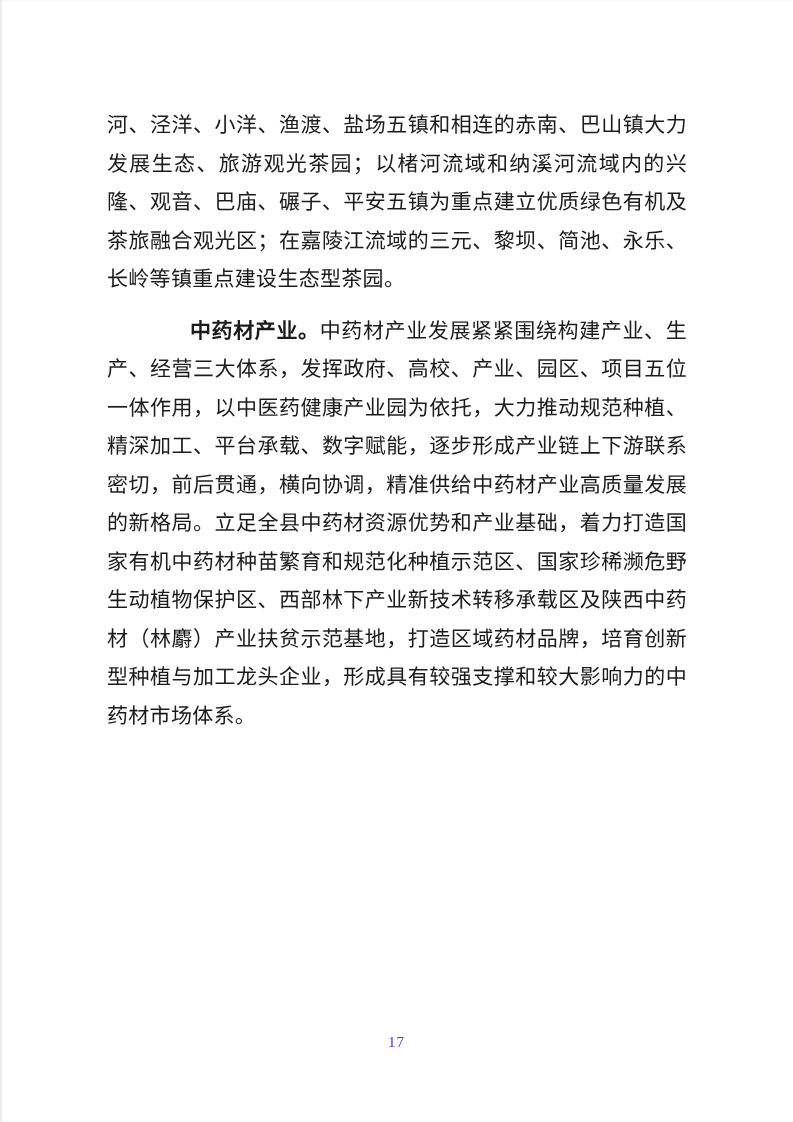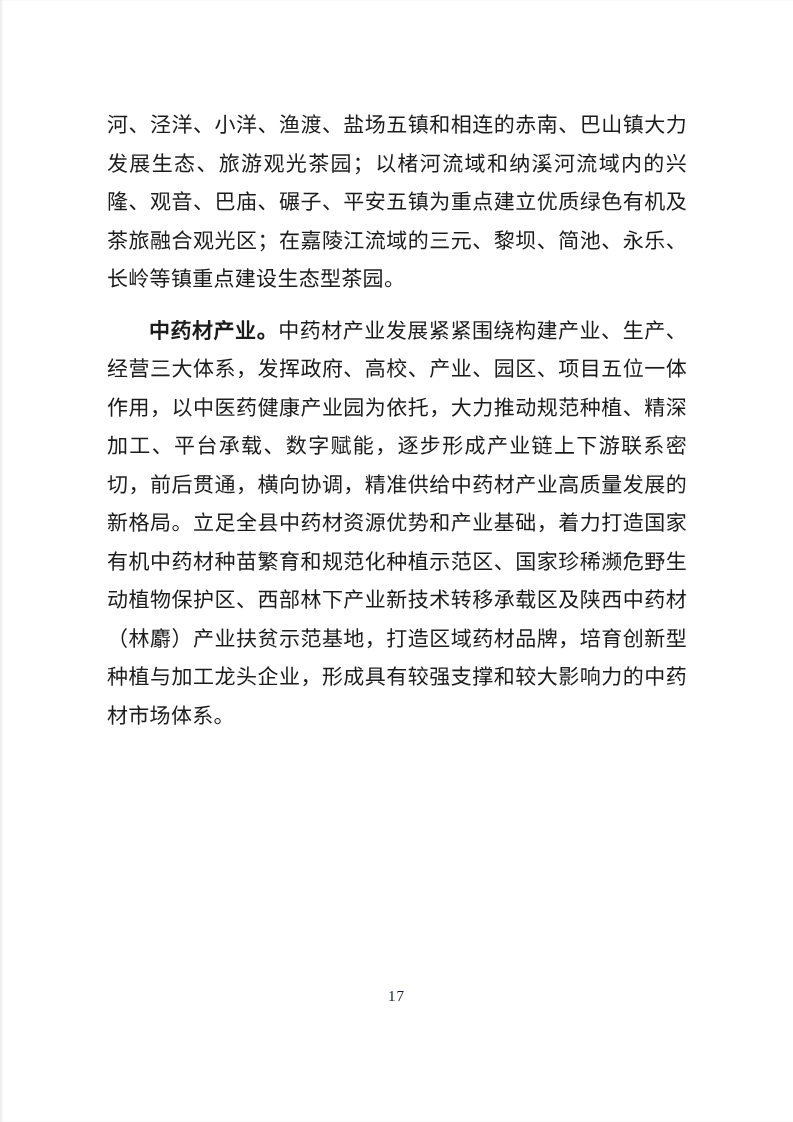--- a/index.html
+++ b/index.html
@@ -31,29 +31,30 @@
     text-align: justify;
     text-justify: inter-ideograph;
     letter-spacing: 0.3px;
     word-break: break-all;
   }
   .para.indent {
     text-indent: 2em;
   }
   .para .lead {
     font-weight: bold;
+    margin-left: 41px;
   }
   .page-number {
     position: absolute;
-    top: 988px;
+    top: 1034px;
     left: 0;
     width: 100%;
     text-align: center;
     font-size: 15px;
-    color: #0f172a;
+    color: #6d28d9;
     letter-spacing: 1px;
   }
 </style>
 </head>
 <body>
 
 <div class="page">
   <div class="text-block">
 
     <p class="para no-indent"><span>河、泾洋、小洋、渔渡、盐场五镇和相连的赤南、巴山镇大力发展生态、旅游观光茶园；以楮河流域和纳溪河流域内的兴隆、观音、巴庙、碾子、平安五镇为重点建立优质绿色有机及茶旅融合观光区；在嘉陵江流域的三元、黎坝、简池、永乐、长岭等镇重点建设生态型茶园。</span></p>

